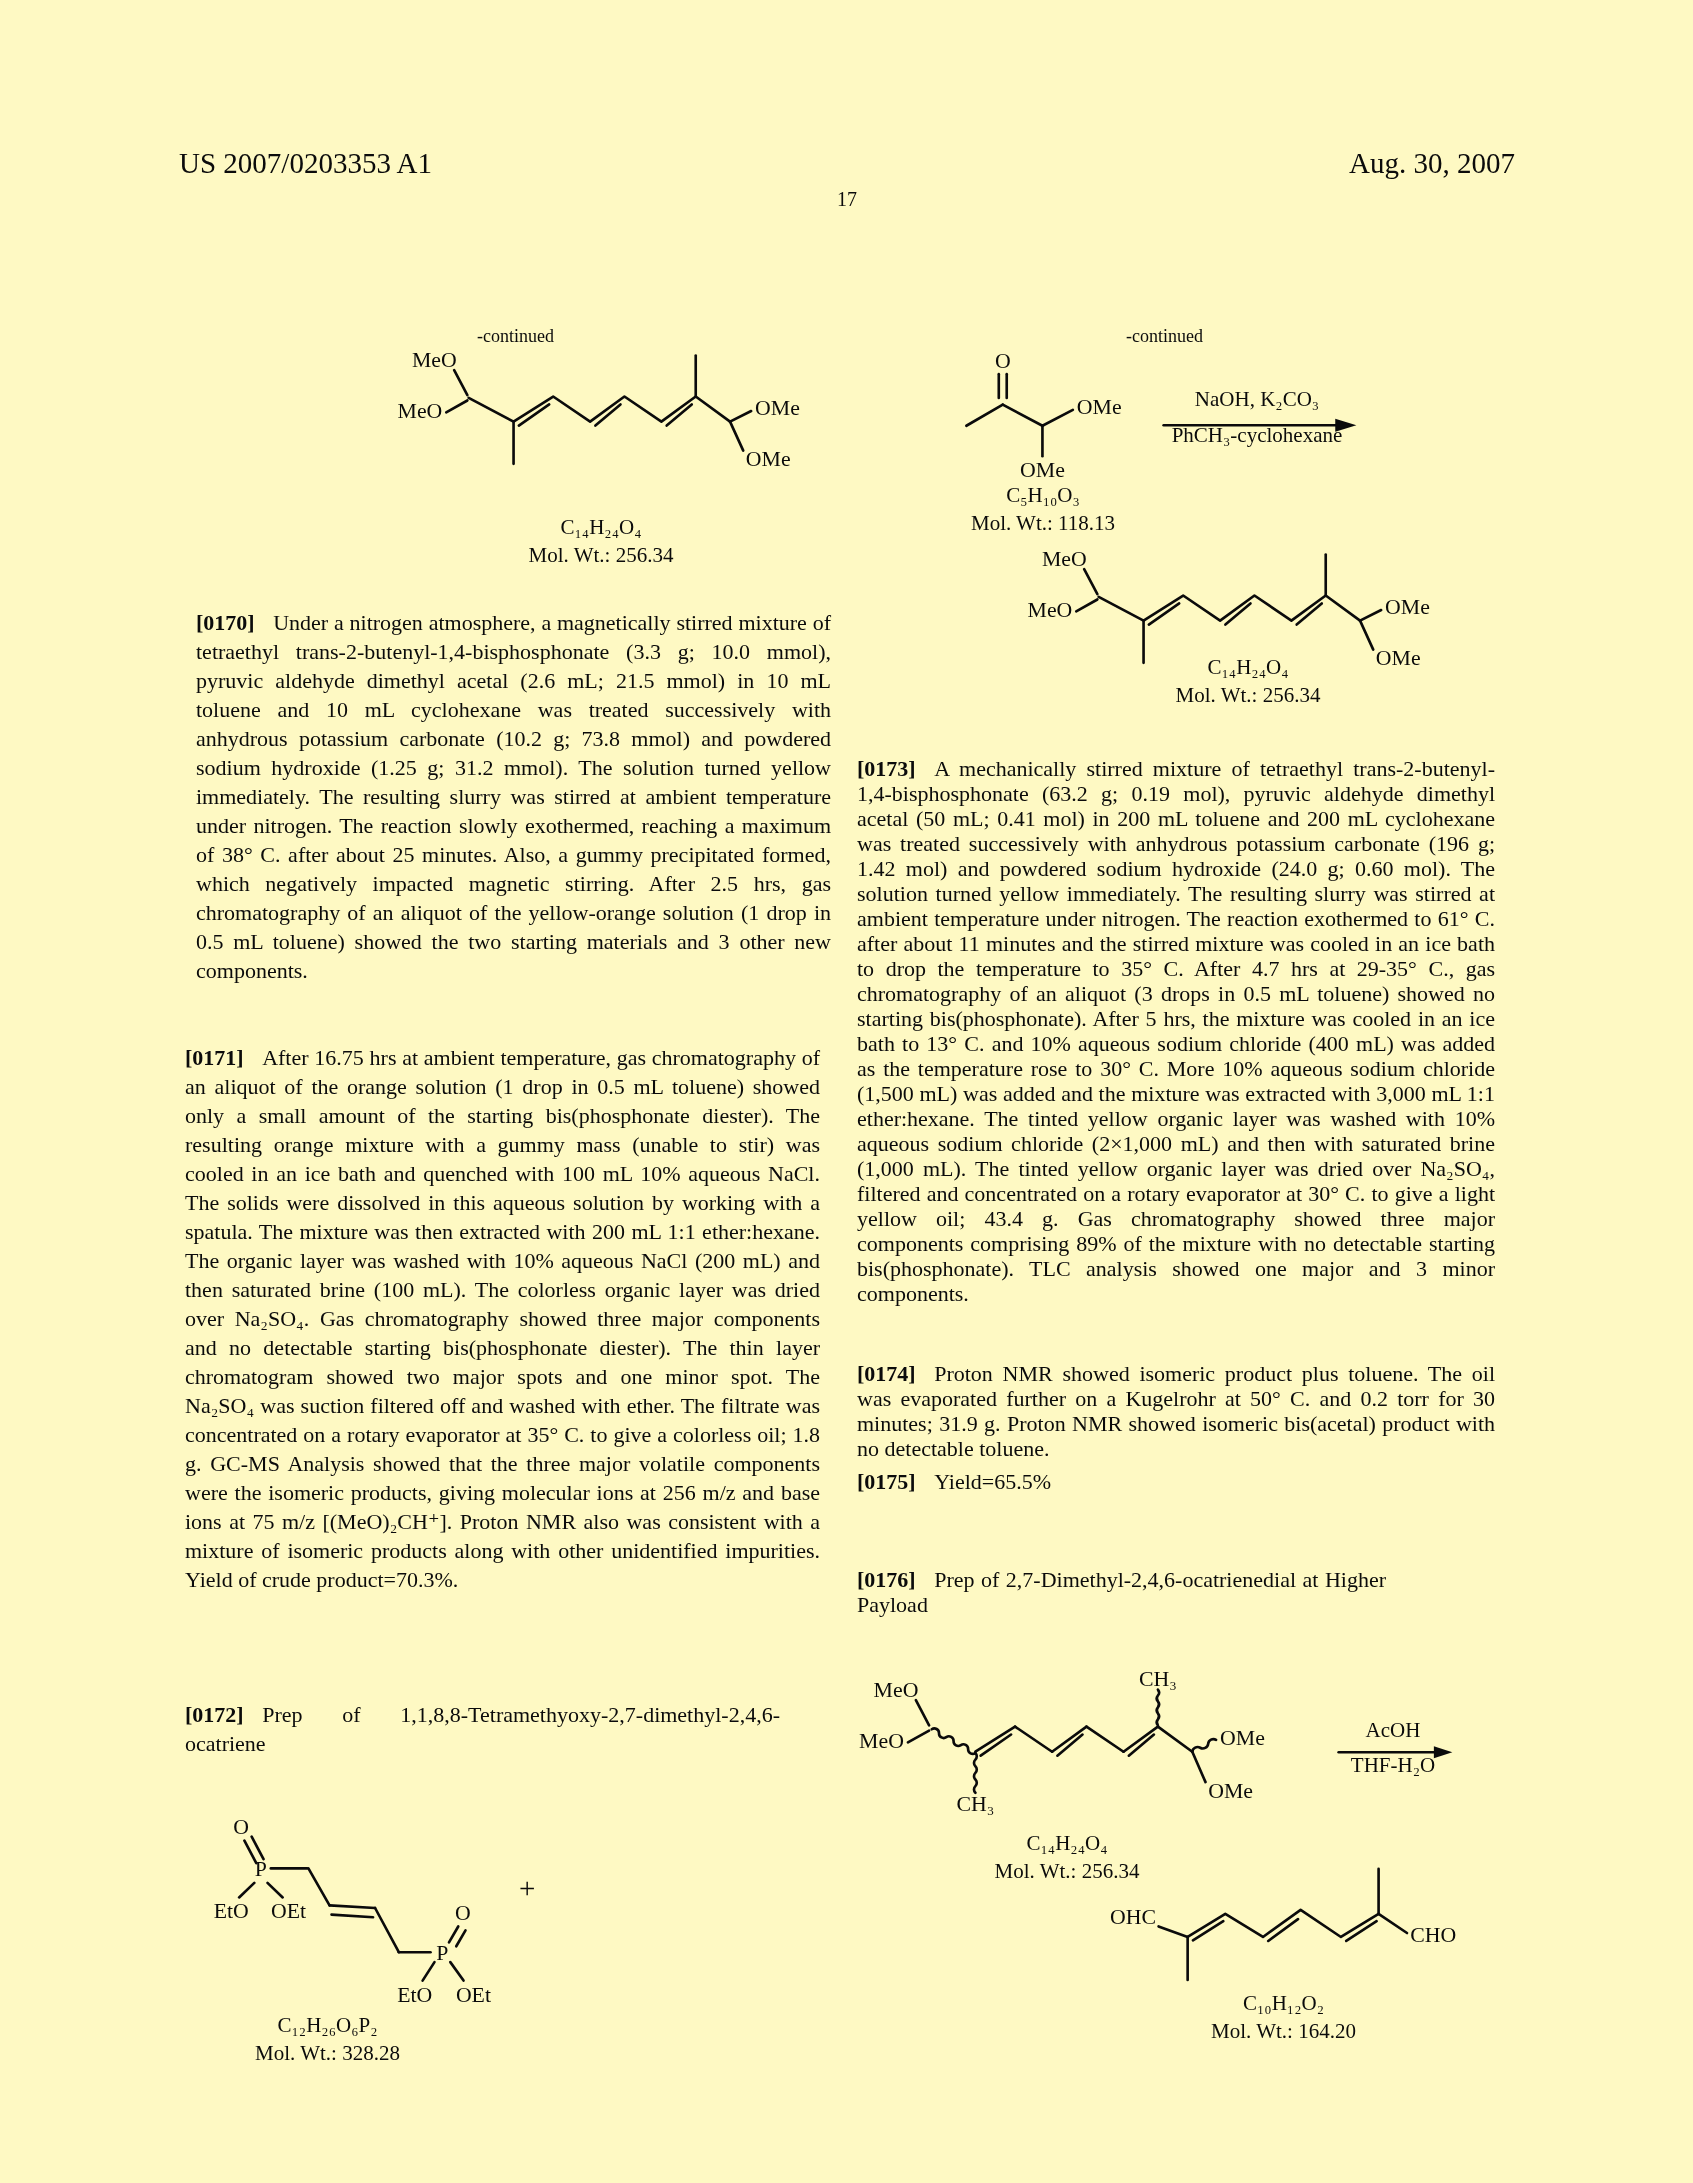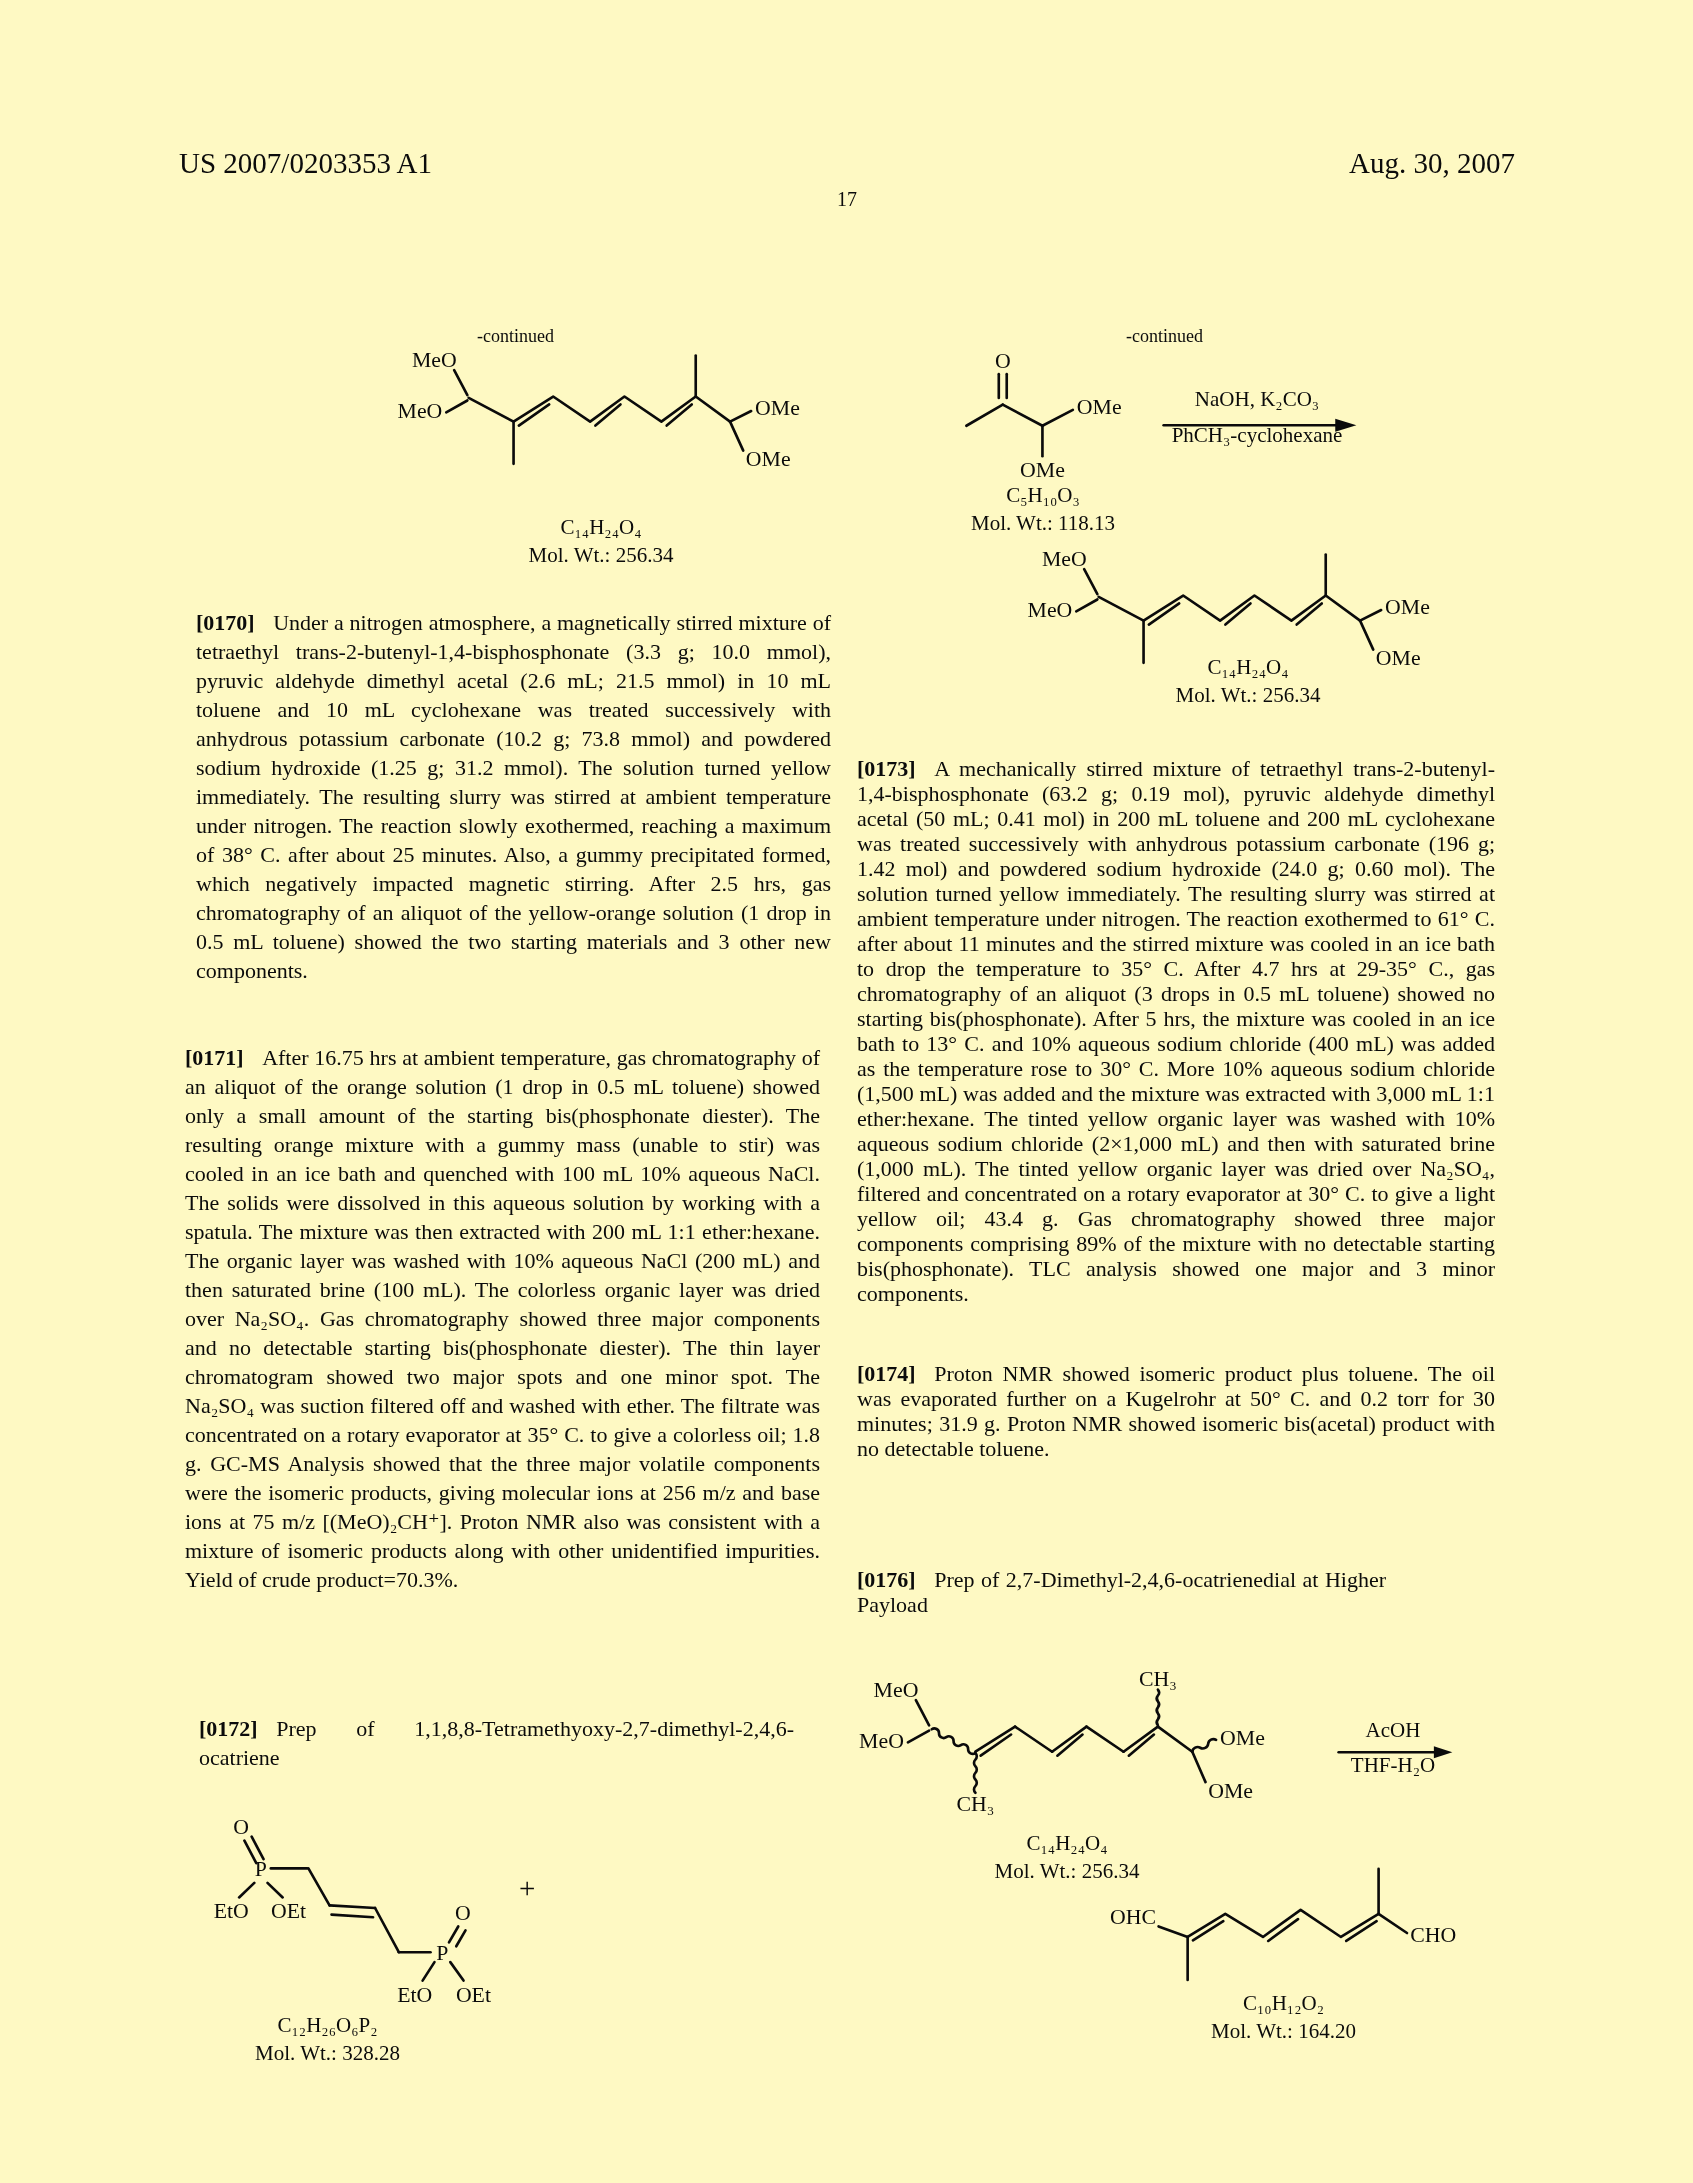--- a/index.html
+++ b/index.html
@@ -60,21 +60,21 @@
     <div>C₁₄H₂₄O₄</div>
     <div>Mol. Wt.: 256.34</div>
   </div>
 
   <p class="abs para" style="left:185px;top:597px;margin:11px;">
     <b class="tag">[0170]</b><span>Under a nitrogen atmosphere, a magnetically stirred mixture of tetraethyl trans-2-butenyl-1,4-bisphosphonate (3.3 g; 10.0 mmol), pyruvic aldehyde dimethyl acetal (2.6 mL; 21.5 mmol) in 10 mL toluene and 10 mL cyclohexane was treated successively with anhydrous potassium carbonate (10.2 g; 73.8 mmol) and powdered sodium hydroxide (1.25 g; 31.2 mmol). The solution turned yellow immediately. The resulting slurry was stirred at ambient temperature under nitrogen. The reaction slowly exothermed, reaching a maximum of 38° C. after about 25 minutes. Also, a gummy precipitated formed, which negatively impacted magnetic stirring. After 2.5 hrs, gas chromatography of an aliquot of the yellow-orange solution (1 drop in 0.5 mL toluene) showed the two starting materials and 3 other new components.</span>
   </p>
   <p class="abs para" style="left:185px;top:1043px;margin:0;">
     <b class="tag">[0171]</b><span>After 16.75 hrs at ambient temperature, gas chromatography of an aliquot of the orange solution (1 drop in 0.5 mL toluene) showed only a small amount of the starting bis(phosphonate diester). The resulting orange mixture with a gummy mass (unable to stir) was cooled in an ice bath and quenched with 100 mL 10% aqueous NaCl. The solids were dissolved in this aqueous solution by working with a spatula. The mixture was then extracted with 200 mL 1:1 ether:hexane. The organic layer was washed with 10% aqueous NaCl (200 mL) and then saturated brine (100 mL). The colorless organic layer was dried over Na₂SO₄. Gas chromatography showed three major components and no detectable starting bis(phosphonate diester). The thin layer chromatogram showed two major spots and one minor spot. The Na₂SO₄ was suction filtered off and washed with ether. The filtrate was concentrated on a rotary evaporator at 35° C. to give a colorless oil; 1.8 g. GC-MS Analysis showed that the three major volatile components were the isomeric products, giving molecular ions at 256 m/z and base ions at 75 m/z [(MeO)₂CH⁺]. Proton NMR also was consistent with a mixture of isomeric products along with other unidentified impurities. Yield of crude product=70.3%.</span>
   </p>
-  <p class="abs para" style="left:185px;top:1700px;margin:14px;width:595px;">
+  <p class="abs para" style="left:185px;top:1700px;margin:0;width:595px;">
     <b class="tag">[0172]</b><span>Prep of 1,1,8,8-Tetramethyoxy-2,7-dimethyl-2,4,6-ocatriene</span>
   </p>
 
   <svg class="abs" style="left:198px;top:1809px;" width="370" height="198" viewBox="0 0 560 300">
     <g>
       <line x1="70" y1="48" x2="88" y2="82"></line>
       <line x1="81" y1="42" x2="99" y2="76"></line>
       <line x1="85" y1="112" x2="62" y2="134"></line>
       <line x1="105" y1="112" x2="128" y2="134"></line>
       <line x1="110" y1="90" x2="165" y2="90"></line>
@@ -151,20 +151,23 @@
   <div class="abs formula" style="left:1043px;top:653px;width:410px;">
     <div>C₁₄H₂₄O₄</div>
     <div>Mol. Wt.: 256.34</div>
   </div>
 
   <p class="abs para rc" style="left:857px;top:756px;margin:0;">
     <b class="tag">[0173]</b><span>A mechanically stirred mixture of tetraethyl trans-2-butenyl-1,4-bisphosphonate (63.2 g; 0.19 mol), pyruvic aldehyde dimethyl acetal (50 mL; 0.41 mol) in 200 mL toluene and 200 mL cyclohexane was treated successively with anhydrous potassium carbonate (196 g; 1.42 mol) and powdered sodium hydroxide (24.0 g; 0.60 mol). The solution turned yellow immediately. The resulting slurry was stirred at ambient temperature under nitrogen. The reaction exothermed to 61° C. after about 11 minutes and the stirred mixture was cooled in an ice bath to drop the temperature to 35° C. After 4.7 hrs at 29-35° C., gas chromatography of an aliquot (3 drops in 0.5 mL toluene) showed no starting bis(phosphonate). After 5 hrs, the mixture was cooled in an ice bath to 13° C. and 10% aqueous sodium chloride (400 mL) was added as the temperature rose to 30° C. More 10% aqueous sodium chloride (1,500 mL) was added and the mixture was extracted with 3,000 mL 1:1 ether:hexane. The tinted yellow organic layer was washed with 10% aqueous sodium chloride (2×1,000 mL) and then with saturated brine (1,000 mL). The tinted yellow organic layer was dried over Na₂SO₄, filtered and concentrated on a rotary evaporator at 30° C. to give a light yellow oil; 43.4 g. Gas chromatography showed three major components comprising 89% of the mixture with no detectable starting bis(phosphonate). TLC analysis showed one major and 3 minor components.</span>
   </p>
   <p class="abs para rc" style="left:857px;top:1361px;margin:0;">
     <b class="tag">[0174]</b><span>Proton NMR showed isomeric product plus toluene. The oil was evaporated further on a Kugelrohr at 50° C. and 0.2 torr for 30 minutes; 31.9 g. Proton NMR showed isomeric bis(acetal) product with no detectable toluene.</span>
+  </p>
+  <p class="abs para rc" style="left:857px;top:1469px;margin:0;">
+    <b class="tag">[0175]</b><span>Yield=65.5%</span>
   </p>
   <p class="abs para rc" style="left:857px;top:1567px;margin:0;width:529px;">
     <b class="tag">[0176]</b><span>Prep of 2,7-Dimethyl-2,4,6-ocatrienedial at Higher Payload</span>
   </p>
 
   <svg class="abs" style="left:859px;top:1659px;" width="410" height="159" viewBox="0 0 620 240">
     <g>
       <line x1="86" y1="62" x2="106" y2="100"></line>
       <line x1="74" y1="126" x2="106" y2="108"></line>
       <path d="M110,106 a7,7 0 0 1 11,6 a7,7 0 0 0 11,6 a7,7 0 0 1 11,6 a7,7 0 0 0 11,6 a7,7 0 0 1 11,6 a7,7 0 0 0 11,6"></path>

